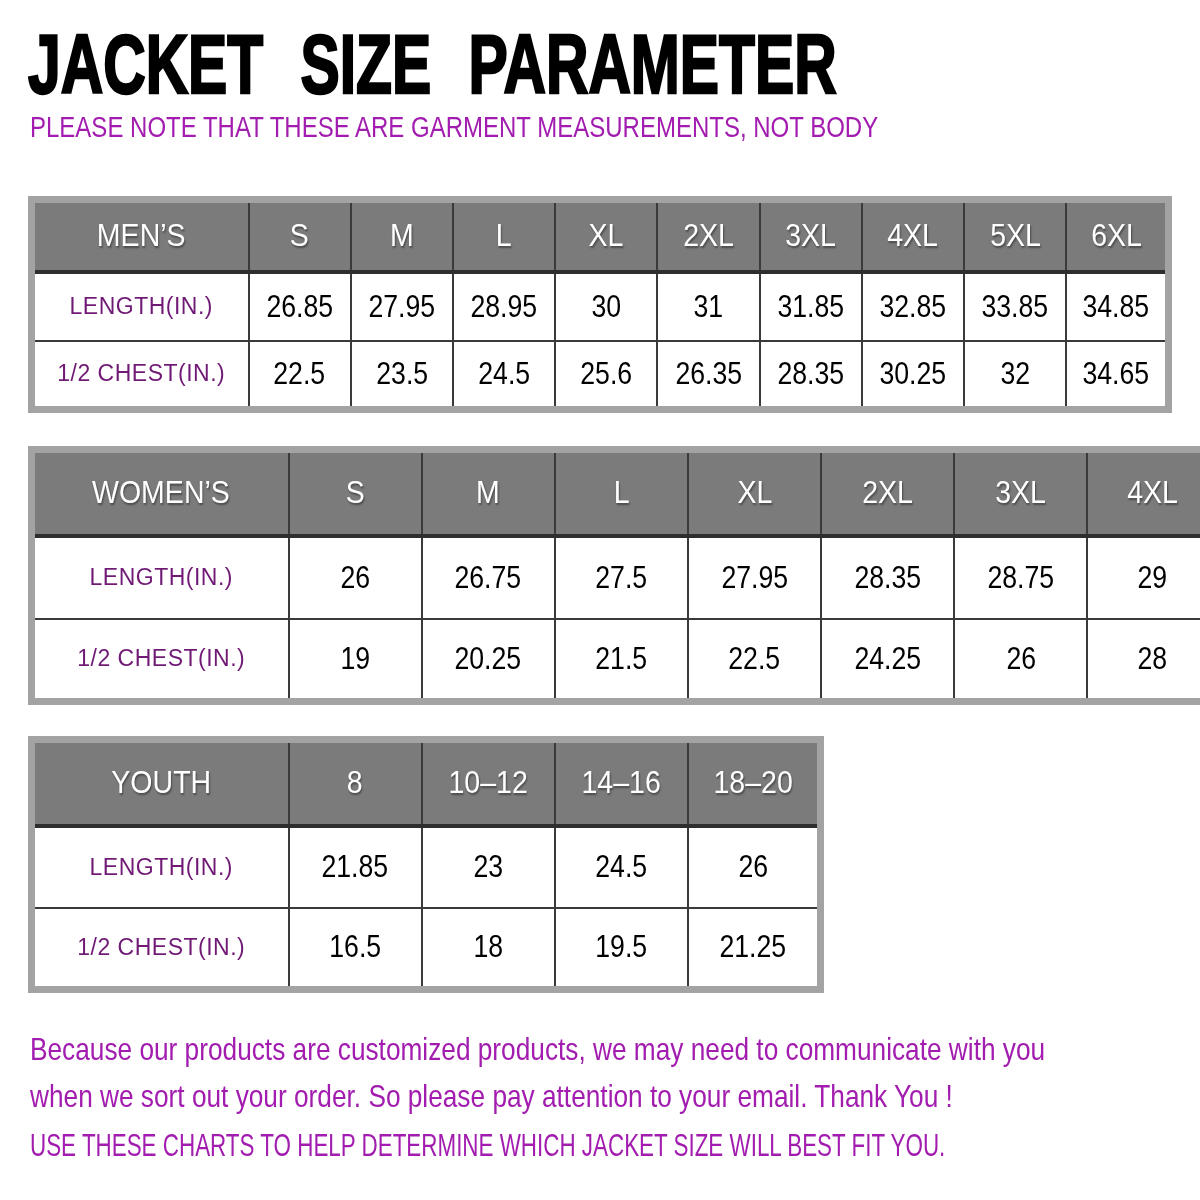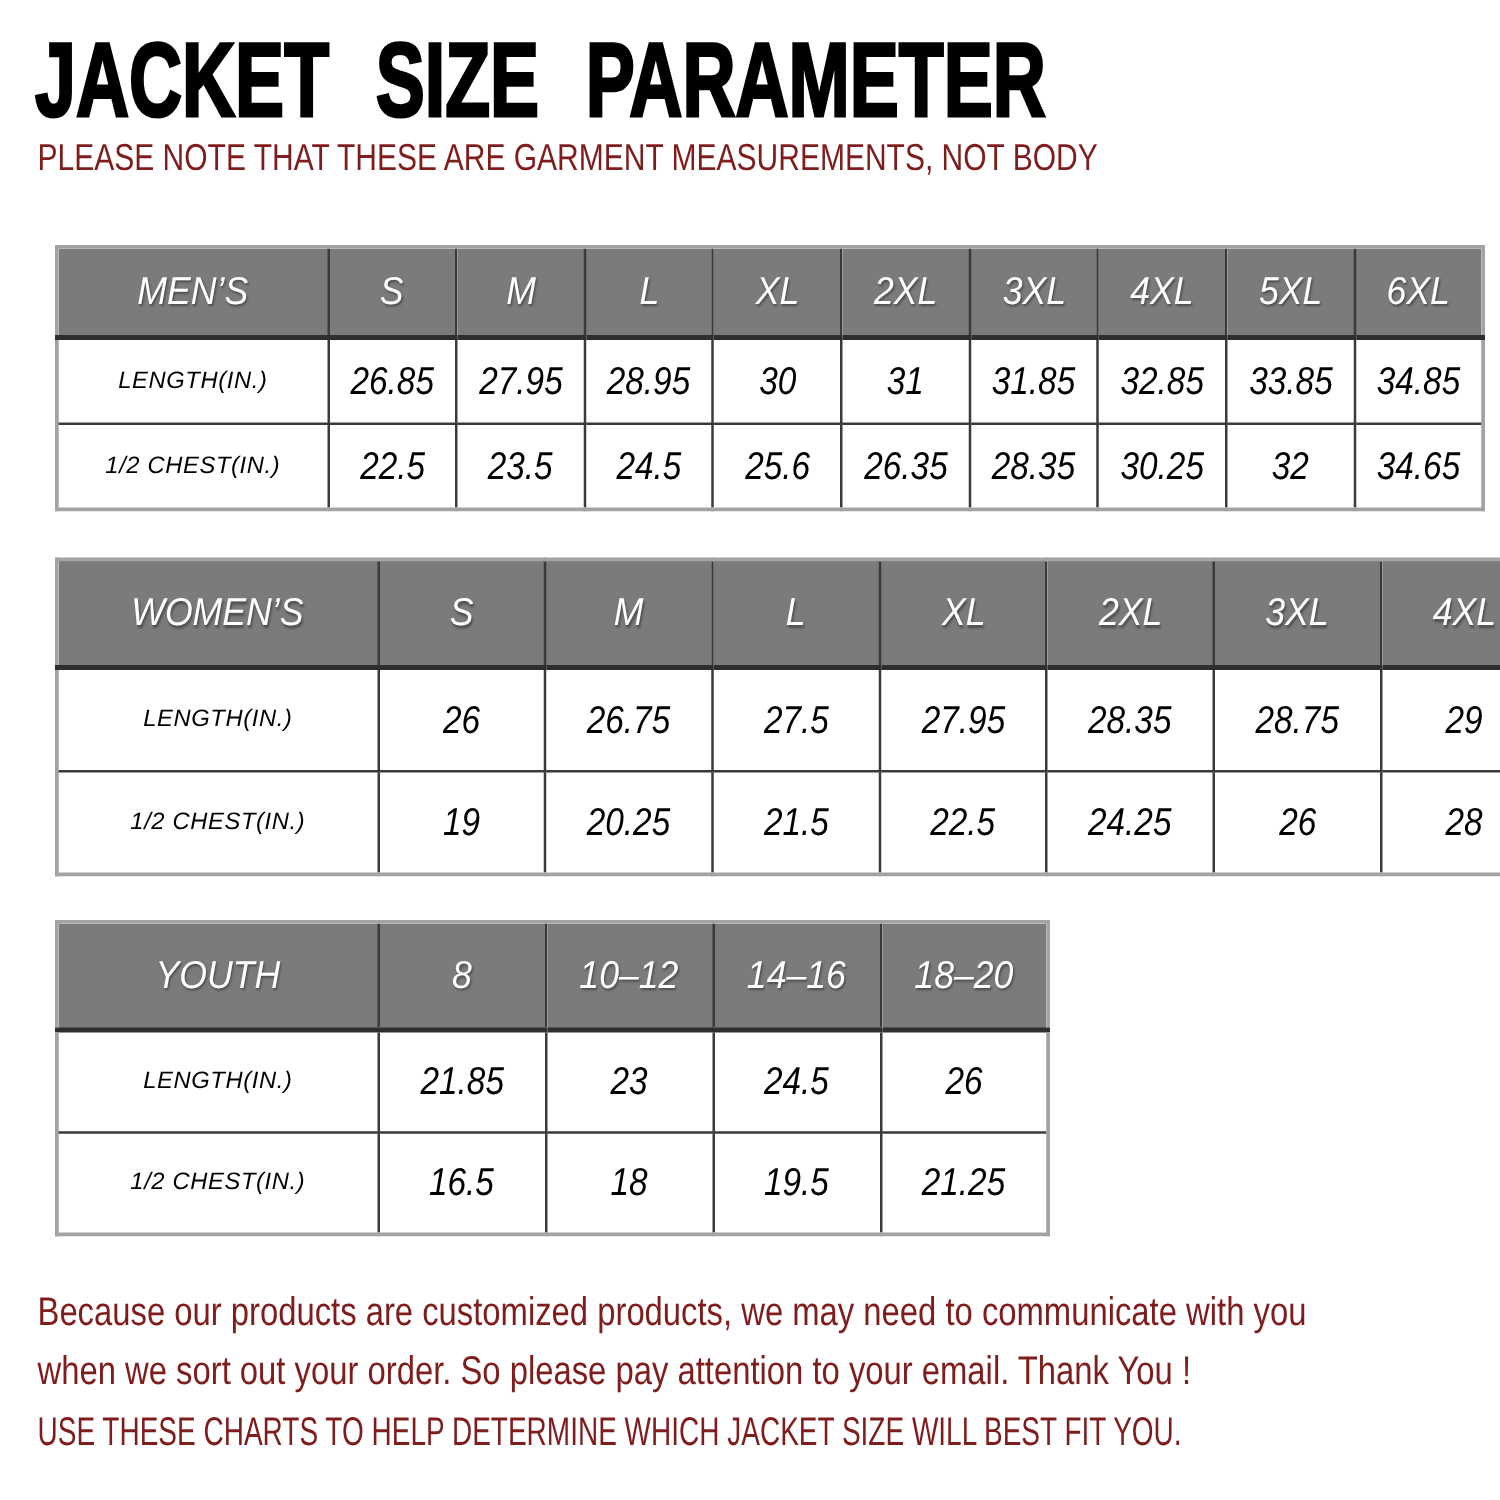--- a/index.html
+++ b/index.html
@@ -9,36 +9,36 @@
   
   .title{
     position:absolute;left:28px;top:22px;margin:0;
     font-size:84px;line-height:1;font-weight:bold;color:#000;
     letter-spacing:0px;word-spacing:30px;white-space:nowrap;
     transform:scaleX(0.70);transform-origin:left top;
     -webkit-text-stroke:2.5px #000;
   }
 
   
-  .red{color:#7f1d1d;}
+  .red{color:#a21caf;}
   .note{position:absolute;left:30px;top:108px;font-size:30px;line-height:37px;}
   .para{position:absolute;left:30px;top:1026px;font-size:32px;line-height:47px;}
   .caps-line{position:absolute;left:30px;top:1126px;font-size:32px;line-height:38px;}
   .cond80{display:inline-block;transform:scaleX(0.80);transform-origin:left;white-space:nowrap;}
   .cond82{display:inline-block;transform:scaleX(0.82);transform-origin:left;white-space:nowrap;}
   .cond70{display:inline-block;transform:scaleX(0.70);transform-origin:left;white-space:nowrap;}
 
   
-  table{border-collapse:collapse;table-layout:fixed;position:absolute;left:44px;background:#fff;
-        border:3px solid #a3a3a3;font-style:italic;}
+  table{border-collapse:collapse;table-layout:fixed;position:absolute;left:28px;background:#fff;
+        border:7px solid #a3a3a3;}
   th,td{border:2px solid #3a3a3a;text-align:center;vertical-align:middle;padding:0;overflow:hidden;}
   thead th{background:#7b7b7b;color:#fff;font-weight:normal;border-bottom:4px solid #2e2e2e;}
   .hdr-txt{display:inline-block;transform:scaleX(0.92);font-size:31px;color:#fff;
            text-shadow:1px 2px 2px rgba(0,0,0,0.40);white-space:nowrap;}
-  .row-label{font-size:19px;color:#000000;letter-spacing:0.5px;white-space:nowrap;}
+  .row-label{font-size:23px;color:#701a75;letter-spacing:0.5px;white-space:nowrap;}
   .val-txt{display:inline-block;transform:scaleX(0.86);font-size:31px;color:#000;white-space:nowrap;}
 
   .tbl-men{top:196px;width:1144px;}
   .tbl-men thead tr{height:72px;}
   .tbl-men tbody tr{height:69px;}
 
   .tbl-women{top:446px;width:1196px;padding-left:39px;}
   .tbl-women thead tr{height:86px;}
   .tbl-women tbody tr{height:83px;}
 

